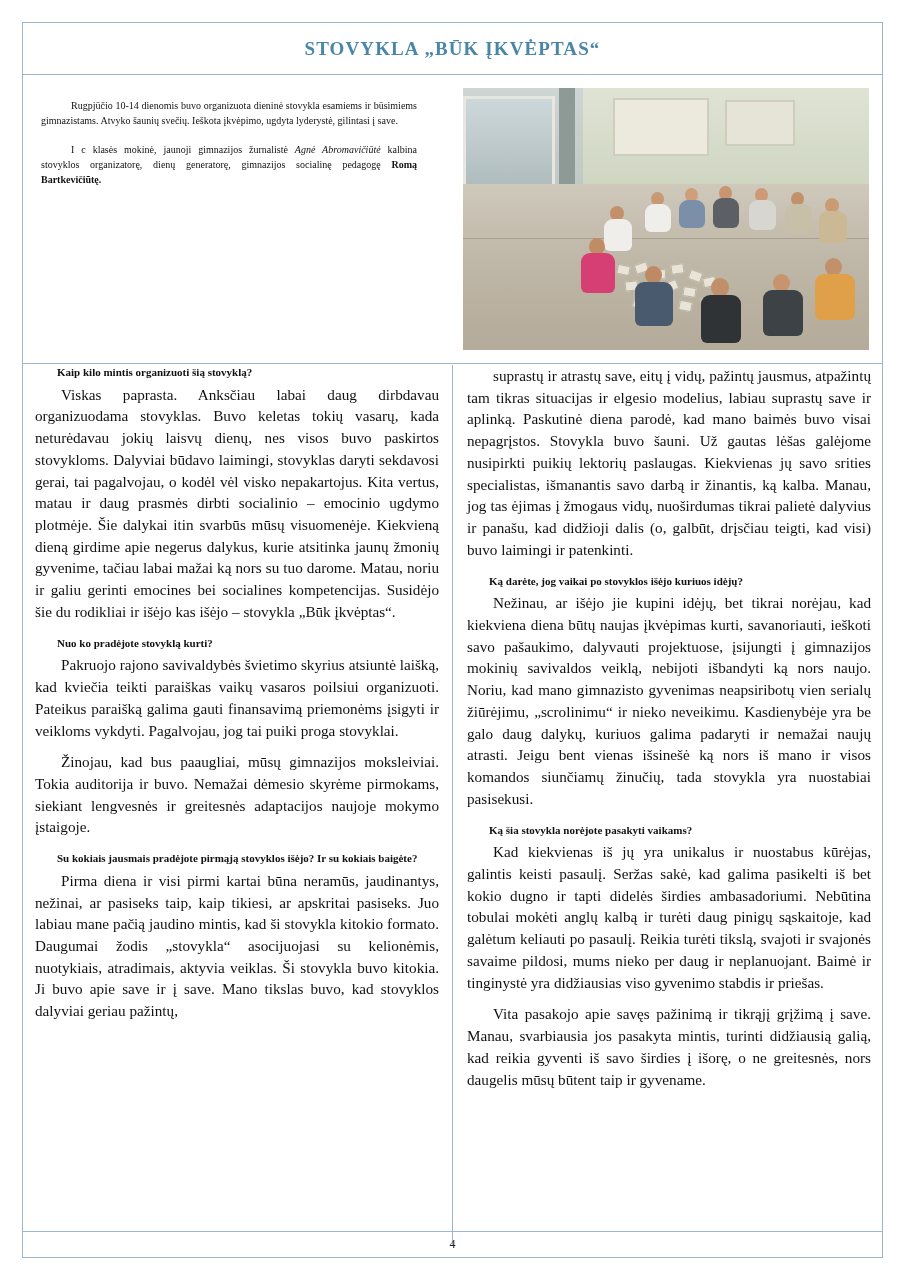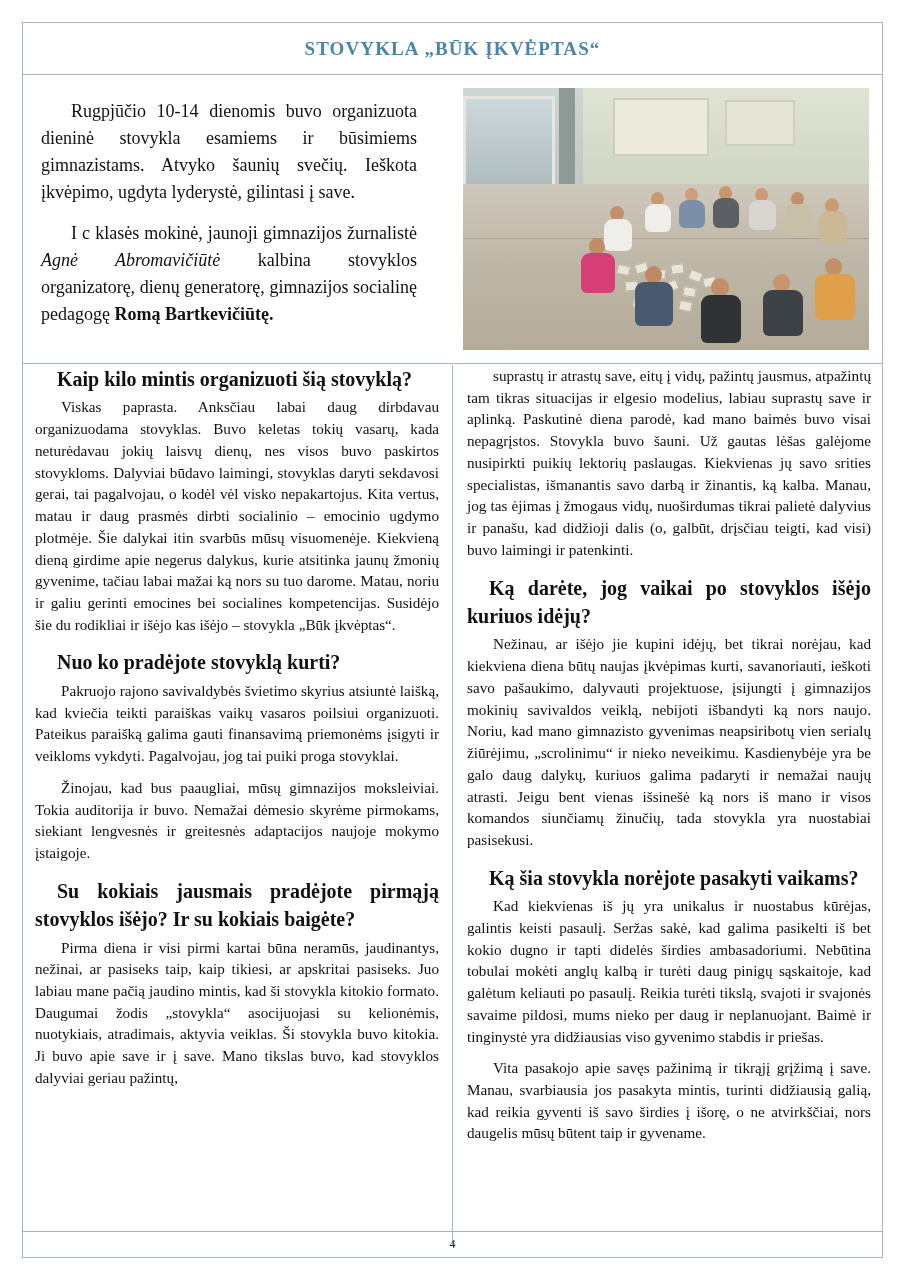--- a/index.html
+++ b/index.html
@@ -83,21 +83,21 @@
   .intro-col {
     position: absolute;
     left: 0px;
     top: 22px;
     width: 410px;
     padding: 0 16px 0 18px;
     box-sizing: border-box;
   }
   .intro-col p {
     margin: 0 0 14px 0;
-    font-size: 18px;
+    font-size: 10px;
     line-height: 1.5;
     text-align: justify;
     text-indent: 30px;
     hyphens: auto;
   }
   .intro-col .ital {
     font-style: italic;
   }
   .intro-col .bold {
     font-weight: bold;
@@ -192,21 +192,21 @@
   .col-divider {
     position: absolute;
     left: 429px;
     top: 0;
     width: 1px;
     height: 880px;
     background: #9bb7c9;
   }
   .q {
     margin: 13px 0 3px 0;
-    font-size: 20px;
+    font-size: 11px;
     font-weight: bold;
     line-height: 1.42;
     text-align: justify;
     text-indent: 22px;
     hyphens: auto;
   }
   .q.first { margin-top: 0; }
   .a {
     margin: 0 0 10px 0;
     font-size: 15.2px;
@@ -351,21 +351,21 @@
       <p class="q">Su kokiais jausmais pradėjote pirmąją stovyklos išėjo? Ir su kokiais baigėte?</p>
       <p class="a">Pirma diena ir visi pirmi kartai būna  neramūs, jaudinantys, nežinai, ar pasiseks taip, kaip tikiesi, ar apskritai pasiseks. Juo labiau mane pačią jaudino mintis, kad ši stovykla kitokio formato. Daugumai žodis „stovykla“ asocijuojasi su kelionėmis, nuotykiais, atradimais, aktyvia veiklas. Ši stovykla buvo kitokia. Ji buvo apie save ir į save. Mano tikslas buvo, kad stovyklos dalyviai geriau pažintų,</p>
     </div>
 
     <div class="col col-right">
       <p class="a">suprastų ir atrastų save, eitų į vidų, pažintų jausmus, atpažintų tam tikras situacijas ir elgesio modelius, labiau suprastų save ir aplinką. Paskutinė diena parodė, kad mano baimės buvo visai nepagrįstos. Stovykla buvo šauni. Už gautas lėšas galėjome nusipirkti puikių lektorių paslaugas. Kiekvienas jų savo srities specialistas, išmanantis savo darbą ir  žinantis, ką kalba. Manau, jog tas ėjimas į žmogaus vidų, nuoširdumas tikrai palietė dalyvius ir panašu, kad didžioji dalis (o, galbūt, drįsčiau teigti, kad visi) buvo laimingi ir patenkinti.</p>
       <p class="q">Ką darėte, jog vaikai po stovyklos išėjo kuriuos  idėjų?</p>
       <p class="a">Nežinau, ar išėjo jie kupini idėjų, bet tikrai norėjau, kad kiekviena diena būtų naujas įkvėpimas kurti, savanoriauti, ieškoti savo pašaukimo, dalyvauti projektuose, įsijungti į gimnazijos mokinių savivaldos veiklą, nebijoti išbandyti ką nors naujo. Noriu, kad mano gimnazisto gyvenimas  neapsiribotų  vien serialų žiūrėjimu, „scrolinimu“ ir nieko neveikimu. Kasdienybėje yra be galo daug dalykų, kuriuos galima padaryti ir nemažai naujų atrasti. Jeigu bent vienas išsinešė ką nors iš mano ir visos komandos siunčiamų žinučių, tada stovykla yra nuostabiai pasisekusi.</p>
       <p class="q">Ką šia stovykla norėjote pasakyti vaikams?</p>
       <p class="a">Kad kiekvienas iš jų yra unikalus ir nuostabus kūrėjas, galintis keisti pasaulį. Seržas sakė, kad galima pasikelti iš bet kokio dugno ir tapti didelės širdies ambasadoriumi. Nebūtina tobulai mokėti anglų kalbą ir turėti daug pinigų sąskaitoje, kad galėtum keliauti po pasaulį. Reikia turėti tikslą, svajoti ir svajonės savaime pildosi, mums nieko per daug ir neplanuojant. Baimė ir tinginystė yra didžiausias viso gyvenimo stabdis ir priešas.</p>
-      <p class="a">Vita pasakojo apie savęs pažinimą ir tikrąjį grįžimą į save. Manau, svarbiausia jos pasakyta mintis, turinti didžiausią galią, kad reikia gyventi iš savo širdies į išorę, o ne atvirkščiai, nors daugelis mūsų būtent taip ir gyvename.</p>
+      <p class="a">Vita pasakojo apie savęs pažinimą ir tikrąjį grįžimą į save. Manau, svarbiausia jos pasakyta mintis, turinti didžiausią galią, kad reikia gyventi iš savo širdies į išorę, o ne greitesnės, nors daugelis mūsų būtent taip ir gyvename.</p>
     </div>
   </div>
 
   <div class="footer">
     <span class="page-num">4</span>
   </div>
 
 </div>
 
 </body></html>

